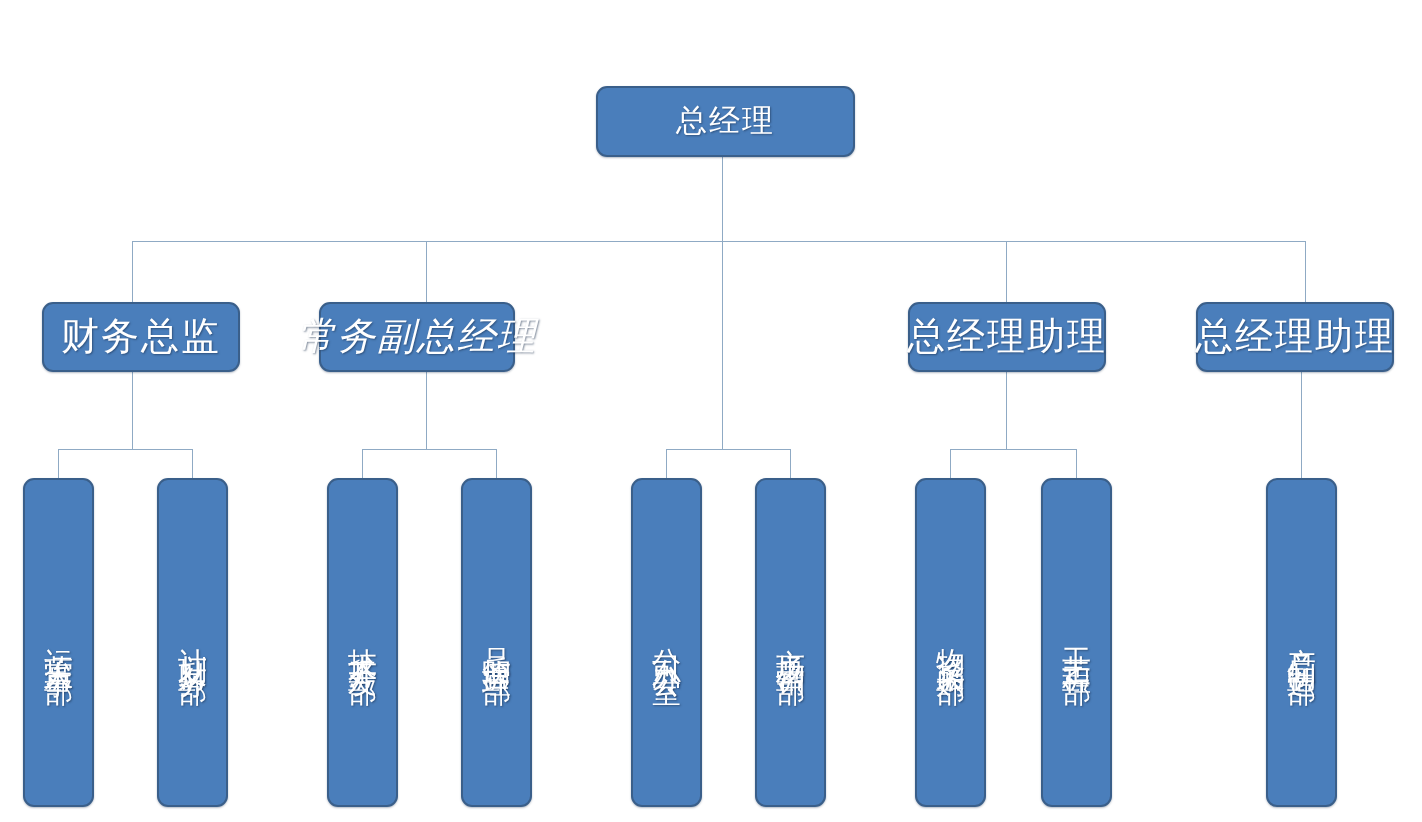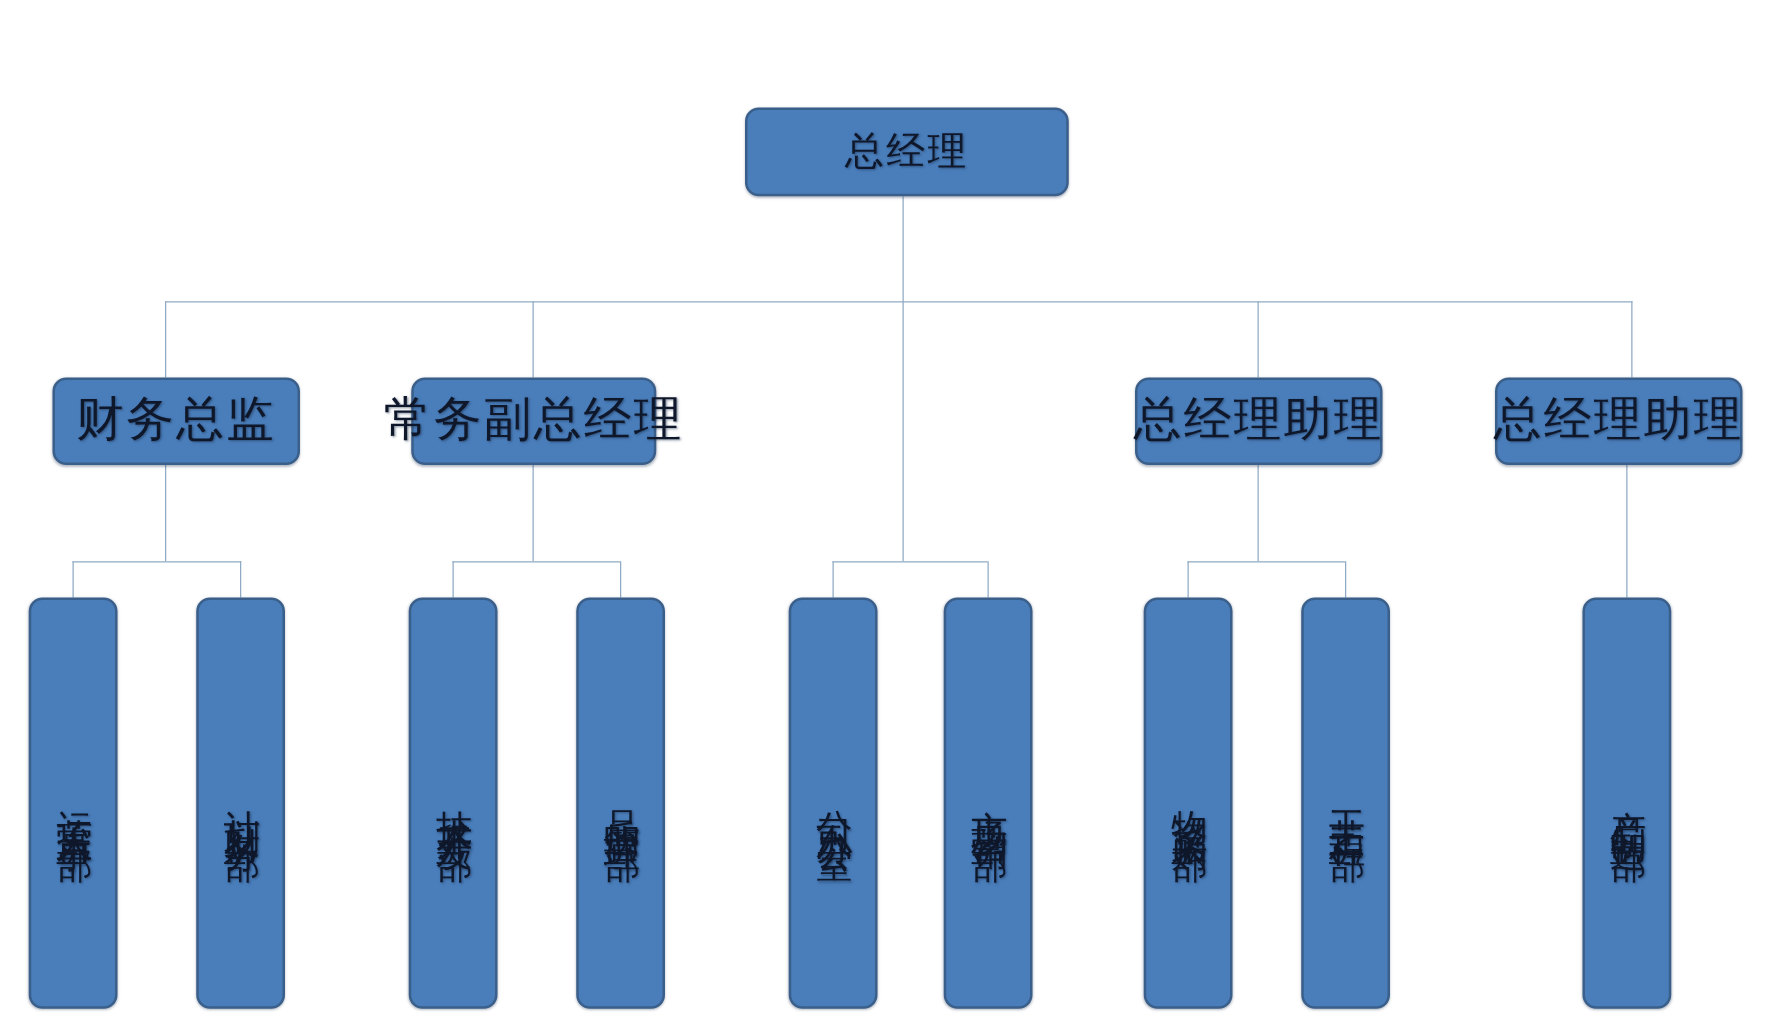--- a/index.html
+++ b/index.html
@@ -35,21 +35,21 @@
     border: 2px solid #3A5F8A;
     border-radius: 11px;
     color: #ffffff;
     display: flex;
     align-items: center;
     justify-content: center;
     text-align: center;
     box-shadow: 0 1px 2px rgba(40,60,90,0.35);
   }
   .node .label {
-    color: #0f172a;
+    color: #ffffff;
     text-shadow: 1px 1px 2px rgba(25,45,75,0.55);
     letter-spacing: 2px;
     line-height: 1.25;
     white-space: pre;
   }
 
   
   .node-h .label {
     font-size: 38px;
   }
@@ -107,21 +107,21 @@
 
   <div class="conn conn-v" style="left:1301px; top:372px; height:106px;"></div>
 
   <div class="node node-h node-root" style="left:596px; top:86px; width:259px; height:71px;">
     <span class="label">总经理</span>
   </div>
 
   <div class="node node-h" style="left:42px; top:302px; width:198px; height:70px;">
     <span class="label">财务总监</span>
   </div>
-  <div class="node node-h" style="left:329px; top:302px; width:196px; height:70px;">
+  <div class="node node-h" style="left:319px; top:302px; width:196px; height:70px;font-style:italic;">
     <span class="label">常务副总经理</span>
   </div>
   <div class="node node-h" style="left:908px; top:302px; width:198px; height:70px;">
     <span class="label">总经理助理</span>
   </div>
   <div class="node node-h" style="left:1196px; top:302px; width:198px; height:70px;">
     <span class="label">总经理助理</span>
   </div>
 
   <div class="node node-v" style="left:23px; top:478px; width:71px; height:329px;">

